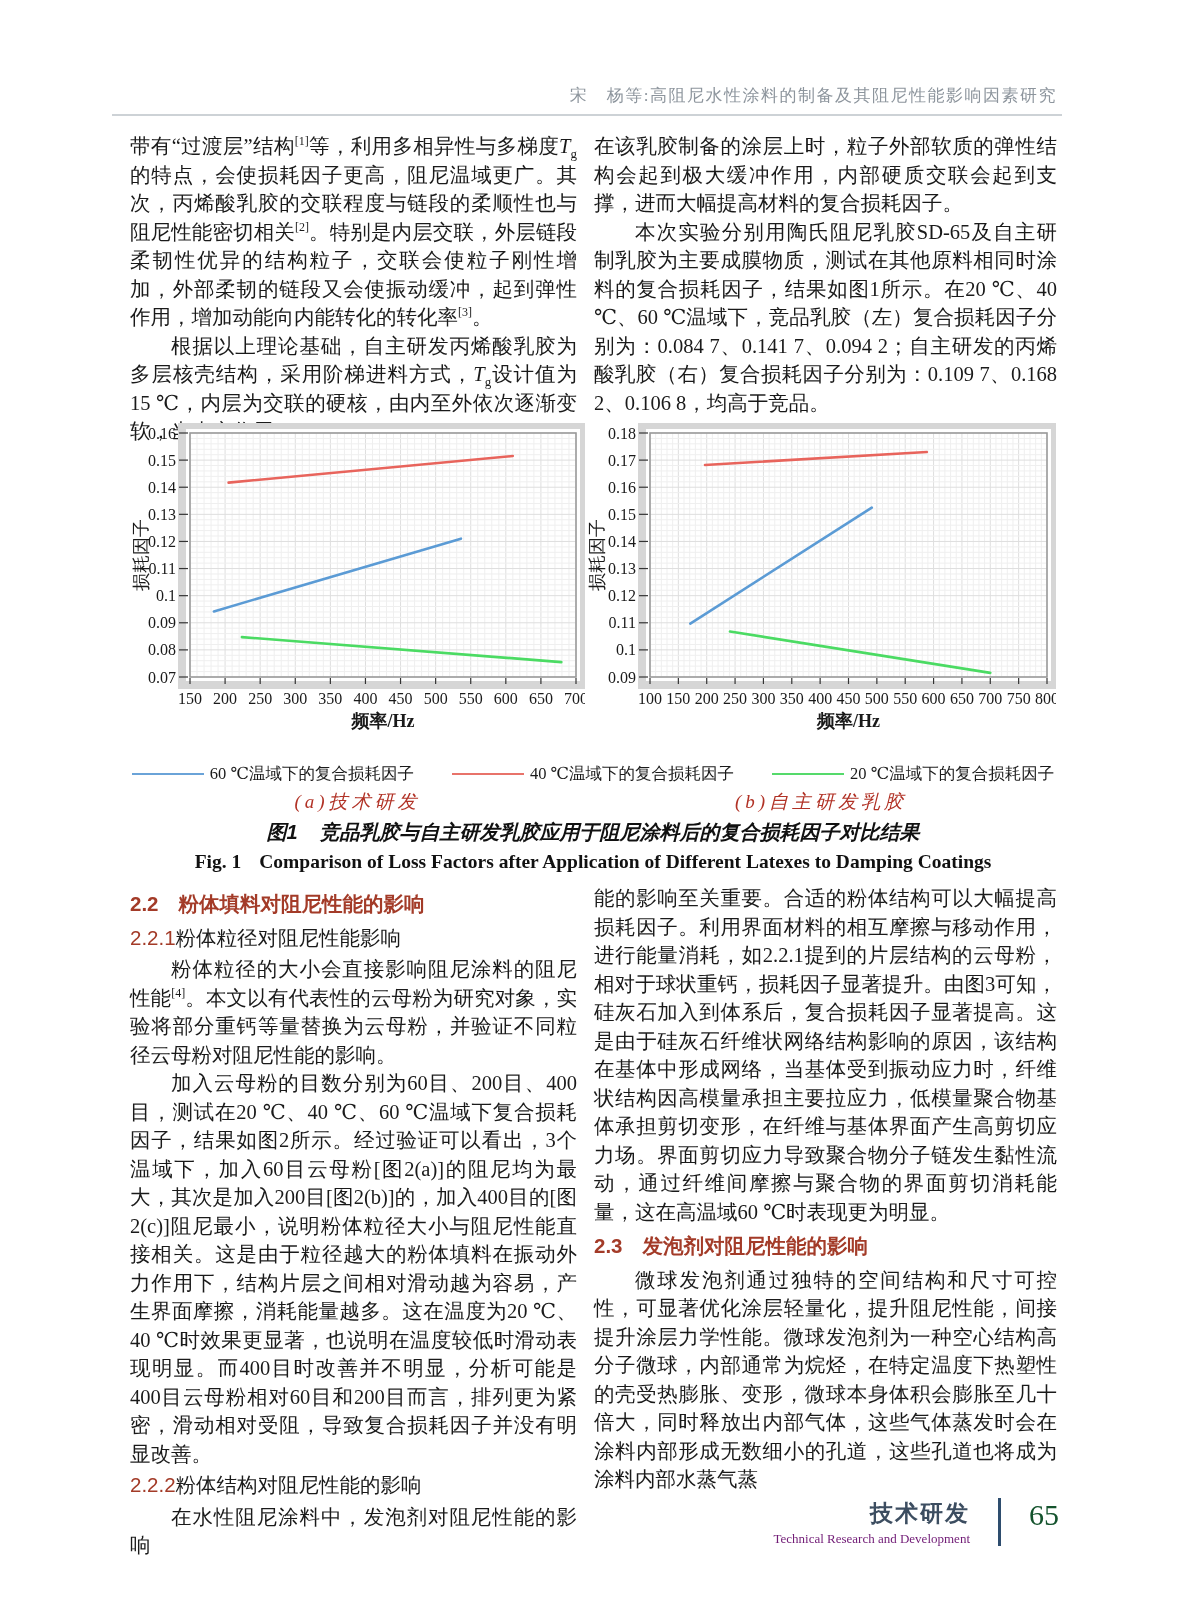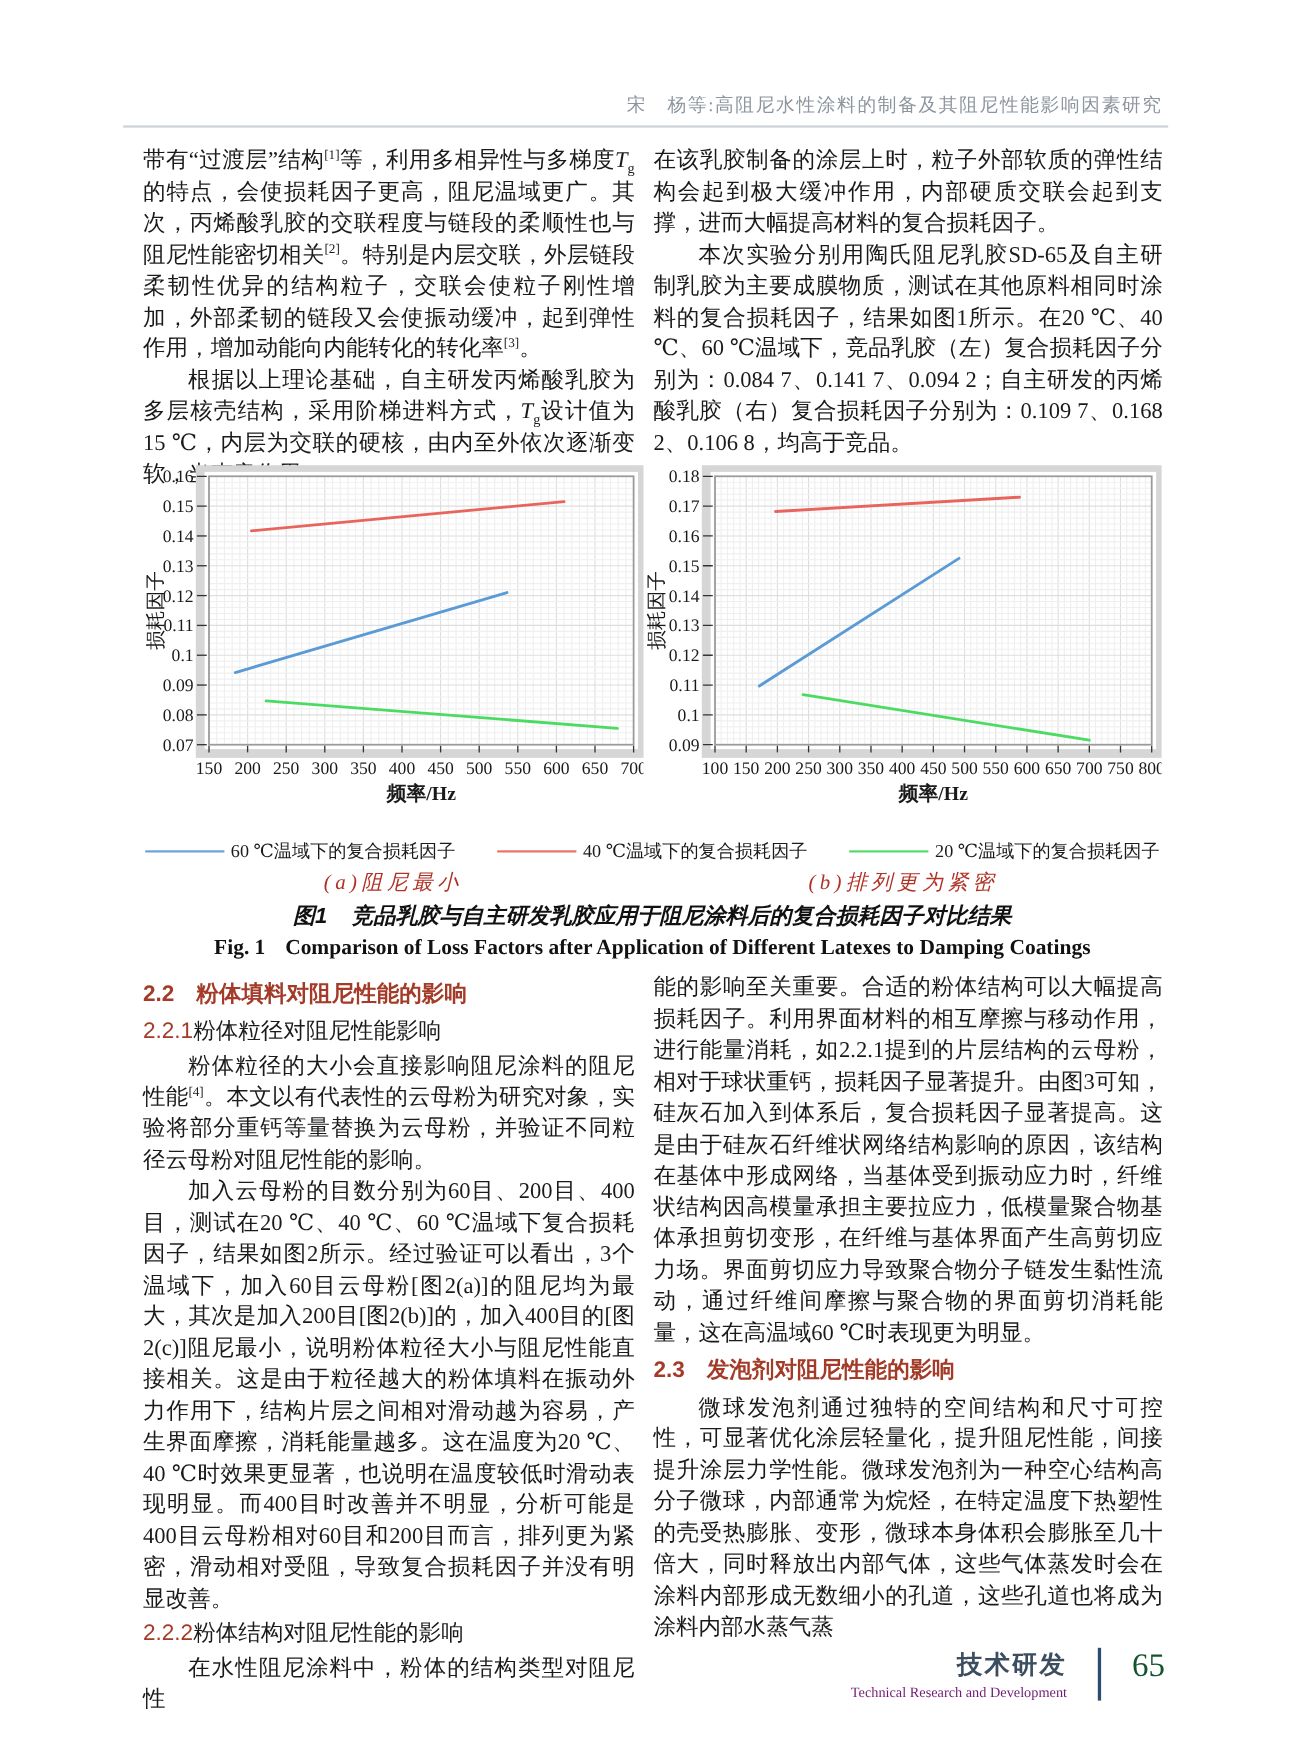--- a/index.html
+++ b/index.html
@@ -435,22 +435,22 @@
     <span class="legend-item">
       <span class="legend-line" style="background: rgb(232, 115, 106);"></span>
       <span class="legend-label">40 ℃温域下的复合损耗因子</span>
     </span>
     <span class="legend-item">
       <span class="legend-line" style="background: rgb(85, 218, 107);"></span>
       <span class="legend-label">20 ℃温域下的复合损耗因子</span>
     </span>
   </div>
 
-  <div class="subcap subcap-a">(a)阻尼最小</div>
-  <div class="subcap subcap-b">(b)排列更为紧密</div>
+  <div class="subcap subcap-a">(a)技术研发</div>
+  <div class="subcap subcap-b">(b)自主研发乳胶</div>
 
   <div class="figcap-zh">
     <span>图1</span><span class="gap"></span><span>竞品乳胶与自主研发乳胶应用于阻尼涂料后的复合损耗因子对比结果</span>
   </div>
   <div class="figcap-en">
     <span>Fig. 1</span><span class="gap"></span><span>Comparison of Loss Factors after Application of Different Latexes to Damping Coatings</span>
   </div>
 </div>
 
 <div class="col" style="top:884px;left:130px;width:447px;">
@@ -461,21 +461,21 @@
   <h3 class="sec">
     <span class="num">2.2.1</span>
     <span>粉体粒径对阻尼性能影响</span>
   </h3>
   <p class="indent">粉体粒径的大小会直接影响阻尼涂料的阻尼性能<sup>[4]</sup>。本文以有代表性的云母粉为研究对象，实验将部分重钙等量替换为云母粉，并验证不同粒径云母粉对阻尼性能的影响。</p>
   <p class="indent">加入云母粉的目数分别为60目、200目、400目，测试在20 ℃、40 ℃、60 ℃温域下复合损耗因子，结果如图2所示。经过验证可以看出，3个温域下，加入60目云母粉[图2(a)]的阻尼均为最大，其次是加入200目[图2(b)]的，加入400目的[图2(c)]阻尼最小，说明粉体粒径大小与阻尼性能直接相关。这是由于粒径越大的粉体填料在振动外力作用下，结构片层之间相对滑动越为容易，产生界面摩擦，消耗能量越多。这在温度为20 ℃、40 ℃时效果更显著，也说明在温度较低时滑动表现明显。而400目时改善并不明显，分析可能是400目云母粉相对60目和200目而言，排列更为紧密，滑动相对受阻，导致复合损耗因子并没有明显改善。</p>
   <h3 class="sec">
     <span class="num">2.2.2</span>
     <span>粉体结构对阻尼性能的影响</span>
   </h3>
-  <p class="indent">在水性阻尼涂料中，粉体的结构类型对阻尼性</p>
+  <p class="indent">在水性阻尼涂料中，发泡剂对阻尼性能的影响</p>
 </div>
 
 <div class="col" style="top:884px;left:594px;width:463px;">
   <p>能的影响至关重要。合适的粉体结构可以大幅提高损耗因子。利用界面材料的相互摩擦与移动作用，进行能量消耗，如2.2.1提到的片层结构的云母粉，相对于球状重钙，损耗因子显著提升。由图3可知，硅灰石加入到体系后，复合损耗因子显著提高。这是由于硅灰石纤维状网络结构影响的原因，该结构在基体中形成网络，当基体受到振动应力时，纤维状结构因高模量承担主要拉应力，低模量聚合物基体承担剪切变形，在纤维与基体界面产生高剪切应力场。界面剪切应力导致聚合物分子链发生黏性流动，通过纤维间摩擦与聚合物的界面剪切消耗能量，这在高温域60 ℃时表现更为明显。</p>
   <h2 class="sec">
     <span class="num">2.3</span>
     <span>发泡剂对阻尼性能的影响</span>
   </h2>
   <p class="indent">微球发泡剂通过独特的空间结构和尺寸可控性，可显著优化涂层轻量化，提升阻尼性能，间接提升涂层力学性能。微球发泡剂为一种空心结构高分子微球，内部通常为烷烃，在特定温度下热塑性的壳受热膨胀、变形，微球本身体积会膨胀至几十倍大，同时释放出内部气体，这些气体蒸发时会在涂料内部形成无数细小的孔道，这些孔道也将成为涂料内部水蒸气蒸</p>
 </div>

